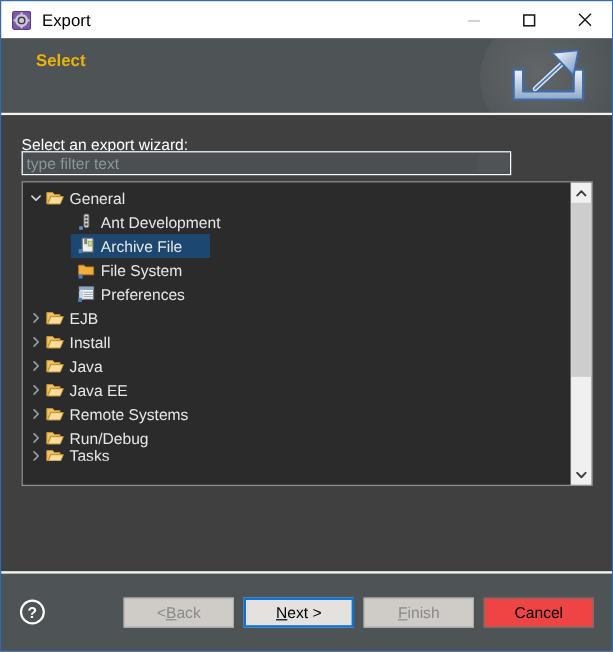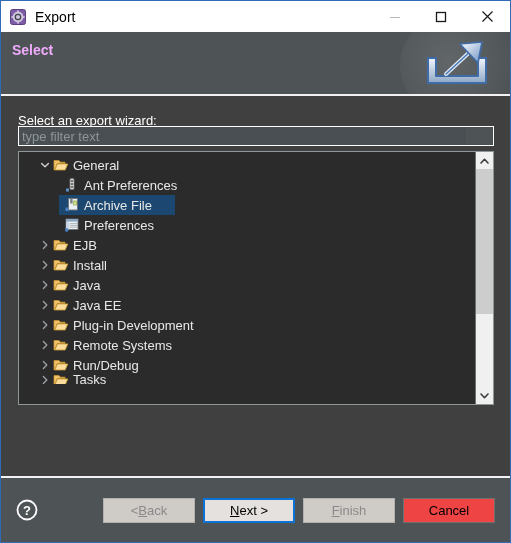--- a/index.html
+++ b/index.html
@@ -67,25 +67,25 @@
   .header {
     flex: 0 0 auto;
     height: 62px;
     background: #4e5356;
     position: relative;
     overflow: hidden;
     border-bottom: 2px solid #f2f2f2;
   }
   .header-title {
     position: absolute;
-    left: 11px;
+    left: 29px;
     top: 10px;
     font-size: 14px;
     font-weight: bold;
-    color: #f0abfc;
+    color: #eab308;
   }
   .header-desc {
     position: absolute;
     left: 17px;
     top: 34px;
     font-size: 13px;
     color: #c9d2da;
   }
   .header-art {
     position: absolute;
@@ -123,21 +123,21 @@
     font-size: 13px;
     color: #ffffff;
     white-space: nowrap;
   }
   .field-label u { text-decoration: underline; }
 
   .filter-input {
     position: absolute;
     left: 17px;
     top: 30px;
-    width: 476px;
+    width: 408px;
     height: 20px;
     box-sizing: border-box;
     border: 1px solid #ffffff;
     background: #494f52;
     display: flex;
     align-items: center;
   }
   .filter-input .ph {
     font-size: 13px;
     color: #8e9699;
@@ -192,21 +192,21 @@
     height: 16px;
     flex: 0 0 auto;
     margin-right: 4px;
     position: relative;
   }
   .tree-row .lbl {
     font-size: 13px;
     color: #e8e8e8;
     line-height: 1;
   }
-  .tree-row.depth0 { padding-left: 18px; }
+  .tree-row.depth0 { padding-left: 3px; }
   .tree-row.depth1 { padding-left: 45px; }
   .tree-row.selected .selbox {
     position: absolute;
     left: 40px;
     top: 0;
     height: 20px;
     background: #1b4770;
     z-index: 0;
   }
   .tree-row.selected .ico,
@@ -377,31 +377,38 @@
             <span class="lbl">General</span>
           </div>
           <div class="tree-row depth1">
             <span class="ico"><svg width="16" height="16" viewBox="0 0 16 16">
                 <rect x="6" y="1.5" width="4" height="11" rx="1.2" fill="#d8d8d8" stroke="#7a7a7a" stroke-width="0.8"></rect>
                 <circle cx="8" cy="4" r="1.1" fill="#5a5a5a"></circle>
                 <circle cx="8" cy="7" r="1.1" fill="#5a5a5a"></circle>
                 <circle cx="8" cy="10" r="1.1" fill="#5a5a5a"></circle>
                 <path d="M2 11.5 L5 11.5 L5 14.5 L2 14.5 Z" fill="#5b8fc9"></path>
               </svg></span>
-            <span class="lbl">Ant Preferences</span>
+            <span class="lbl">Ant Development</span>
           </div>
           <div class="tree-row depth1 selected">
             <div class="selbox" style="width: 116.4px;"></div>
             <span class="ico"><svg width="16" height="16" viewBox="0 0 16 16">
                 <rect x="4.5" y="1.5" width="9" height="11.5" fill="#eceff2" stroke="#6b7075" stroke-width="0.9"></rect>
                 <rect x="6.2" y="1.5" width="2.4" height="5" fill="#7a8186"></rect>
                 <rect x="9.5" y="4" width="3.2" height="4" fill="#cfe08a" stroke="#8aa33f" stroke-width="0.6"></rect>
                 <path d="M1.5 10.5 L4.5 10.5 L4.5 14 L1.5 14 Z" fill="#4a7fc1"></path>
               </svg></span>
             <span class="lbl">Archive File</span>
+          </div>
+          <div class="tree-row depth1">
+            <span class="ico"><svg width="16" height="16" viewBox="0 0 16 16">
+                <path d="M1.5 4 L6 4 L7.2 5.4 L14 5.4 L14 12 L1.5 12 Z" fill="#f0ae3c" stroke="#b9781d" stroke-width="0.8" stroke-linejoin="round"></path>
+                <path d="M1.5 11.8 L4.8 11.8 L4.8 15 L1.5 15 Z" fill="#4a7fc1"></path>
+              </svg></span>
+            <span class="lbl">File System</span>
           </div>
           <div class="tree-row depth1">
             <span class="ico"><svg width="16" height="16" viewBox="0 0 16 16">
                 <rect x="2" y="2" width="12" height="10.5" fill="#eef1f4" stroke="#6b7075" stroke-width="0.9"></rect>
                 <rect x="2" y="2" width="12" height="2.6" fill="#8aa6c4"></rect>
                 <rect x="2" y="5.4" width="3.4" height="7.1" fill="#c6d3e0"></rect>
                 <path d="M6 6.6 H13.6 M6 8.4 H13.6 M6 10.2 H13.6" stroke="#9aa4ad" stroke-width="0.8"></path>
                 <path d="M1.2 11.4 L4.2 11.4 L4.2 14.6 L1.2 14.6 Z" fill="#4a7fc1"></path>
               </svg></span>
             <span class="lbl">Preferences</span>
@@ -446,32 +453,20 @@
             <span class="twisty">
               <svg width="10" height="10" viewBox="0 0 10 10">
                 <path d="M3.4 1.6 L6.8 5 L3.4 8.4" stroke="#9aa0a3" stroke-width="1.4" fill="none" stroke-linecap="round" stroke-linejoin="round"></path>
               </svg>
             </span>
             <span class="ico"><svg width="16" height="16" viewBox="0 0 16 16">
                 <path d="M1 13 L1 3.5 L6 3.5 L7.4 5.2 L12 5.2 L12 6.6 L4.2 6.6 L1.6 13 Z" fill="#f2c26b" stroke="#c8962f" stroke-width="0.8" stroke-linejoin="round"></path>
                 <path d="M4.4 6.9 L14.8 6.9 L12.2 13 L1.8 13 Z" fill="#fbdc9a" stroke="#c8962f" stroke-width="0.8" stroke-linejoin="round"></path>
               </svg></span>
             <span class="lbl">Java EE</span>
-          </div>
-          <div class="tree-row depth0">
-            <span class="twisty">
-              <svg width="10" height="10" viewBox="0 0 10 10">
-                <path d="M3.4 1.6 L6.8 5 L3.4 8.4" stroke="#9aa0a3" stroke-width="1.4" fill="none" stroke-linecap="round" stroke-linejoin="round"></path>
-              </svg>
-            </span>
-            <span class="ico"><svg width="16" height="16" viewBox="0 0 16 16">
-                <path d="M1 13 L1 3.5 L6 3.5 L7.4 5.2 L12 5.2 L12 6.6 L4.2 6.6 L1.6 13 Z" fill="#f2c26b" stroke="#c8962f" stroke-width="0.8" stroke-linejoin="round"></path>
-                <path d="M4.4 6.9 L14.8 6.9 L12.2 13 L1.8 13 Z" fill="#fbdc9a" stroke="#c8962f" stroke-width="0.8" stroke-linejoin="round"></path>
-              </svg></span>
-            <span class="lbl">Plug-in Development</span>
           </div>
           <div class="tree-row depth0">
             <span class="twisty">
               <svg width="10" height="10" viewBox="0 0 10 10">
                 <path d="M3.4 1.6 L6.8 5 L3.4 8.4" stroke="#9aa0a3" stroke-width="1.4" fill="none" stroke-linecap="round" stroke-linejoin="round"></path>
               </svg>
             </span>
             <span class="ico"><svg width="16" height="16" viewBox="0 0 16 16">
                 <path d="M1 13 L1 3.5 L6 3.5 L7.4 5.2 L12 5.2 L12 6.6 L4.2 6.6 L1.6 13 Z" fill="#f2c26b" stroke="#c8962f" stroke-width="0.8" stroke-linejoin="round"></path>
                 <path d="M4.4 6.9 L14.8 6.9 L12.2 13 L1.8 13 Z" fill="#fbdc9a" stroke="#c8962f" stroke-width="0.8" stroke-linejoin="round"></path>

